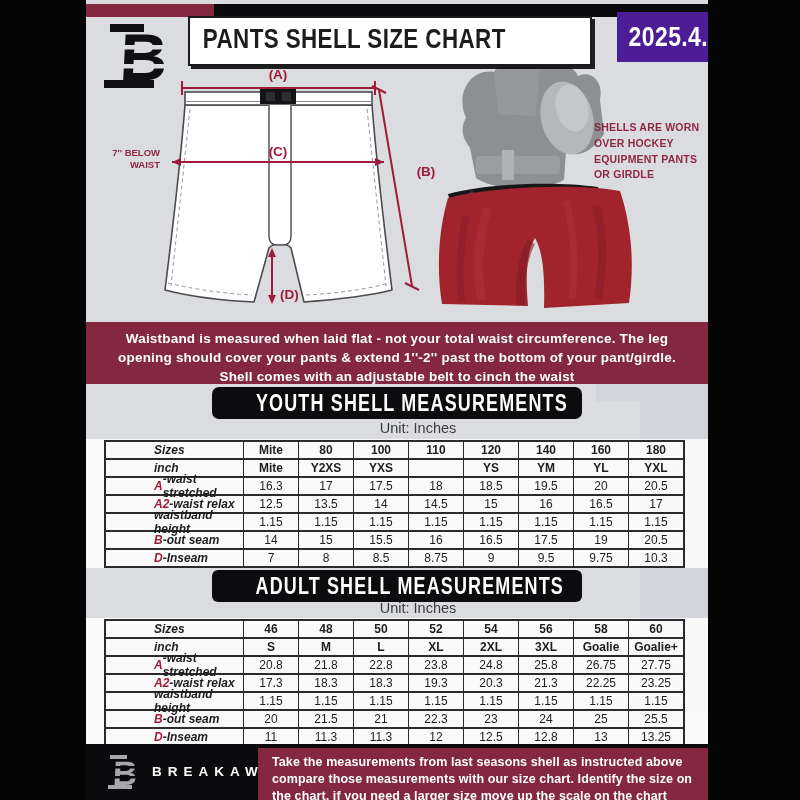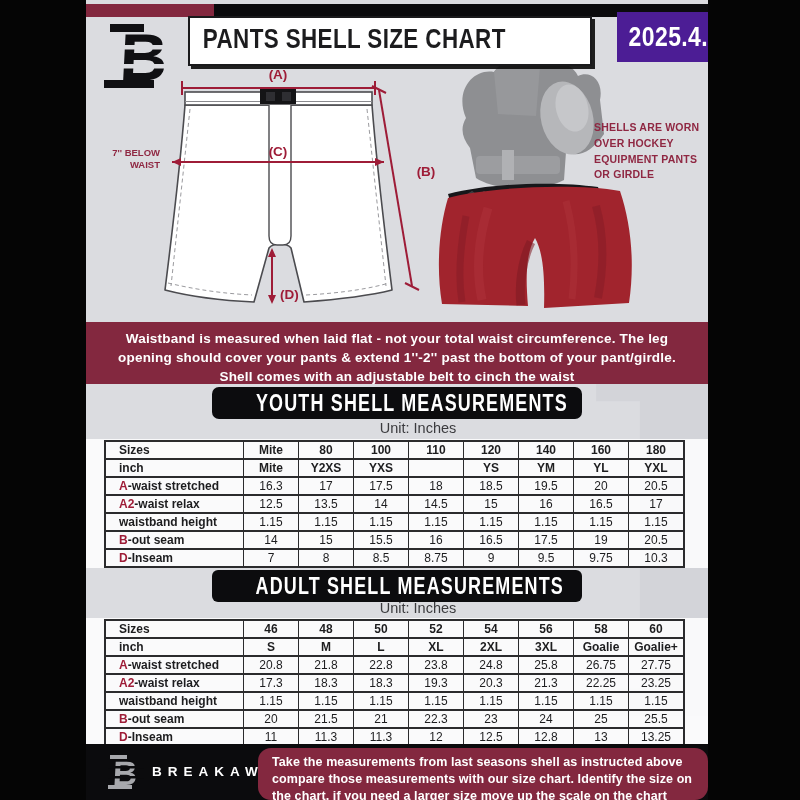--- a/index.html
+++ b/index.html
@@ -45,33 +45,33 @@
                  line-height:32px;letter-spacing:1.5px;white-space:nowrap;}
   .unit{position:absolute;left:0;right:0;text-align:center;font-size:14.5px;color:#3b3b3e;z-index:2;padding-left:42px;}
 
   
   .panel{position:absolute;left:0;right:0;background:rgba(255,255,255,.86);z-index:1;}
   .sztable{position:absolute;left:18px;width:581px;z-index:2;border-top:2px solid #2b2b2d;
            border-left:2px solid #2b2b2d;border-right:2px solid #2b2b2d;box-sizing:border-box;}
   .srow{display:flex;height:18px;border-bottom:2px solid #2b2b2d;box-sizing:border-box;}
   .cell{box-sizing:border-box;font-size:12px;color:#1d1d1f;display:flex;align-items:center;
         justify-content:center;border-left:1.5px solid #2b2b2d;}
-  .cell.lab{width:137px;justify-content:flex-start;padding-left:13px;font-weight:bold;border-left:none;}
+  .cell.lab{width:137px;justify-content:flex-start;padding-left:48px;font-weight:bold;border-left:none;font-style:italic;}
   .cell.val{flex:1;}
   .srow.hdr .cell{font-weight:bold;}
   .pfx{color:#9e1c37;}
 
   
   .footer{position:absolute;left:0;right:0;top:744px;height:56px;background:#0b0b0d;z-index:4;}
   .f-logo{position:absolute;left:22px;top:9px;}
   .f-brand{position:absolute;left:66px;top:20px;color:#fff;font-size:13.5px;font-weight:bold;
            letter-spacing:6px;white-space:nowrap;}
   .f-note{position:absolute;left:172px;top:4px;right:0;bottom:0;background:#83283f;color:#fff;
           font-size:12.5px;font-weight:bold;line-height:1.35;padding:6px 12px 0 14px;
-          box-sizing:border-box;letter-spacing:.1px;border-radius:13px;}
+          box-sizing:border-box;letter-spacing:.1px;}
 
   svg text{font-family:"Liberation Sans",sans-serif;}
 </style>
 </head>
 <body>
 
 <div class="page">
   <div class="col">
 
     <div class="watermark">B</div>

